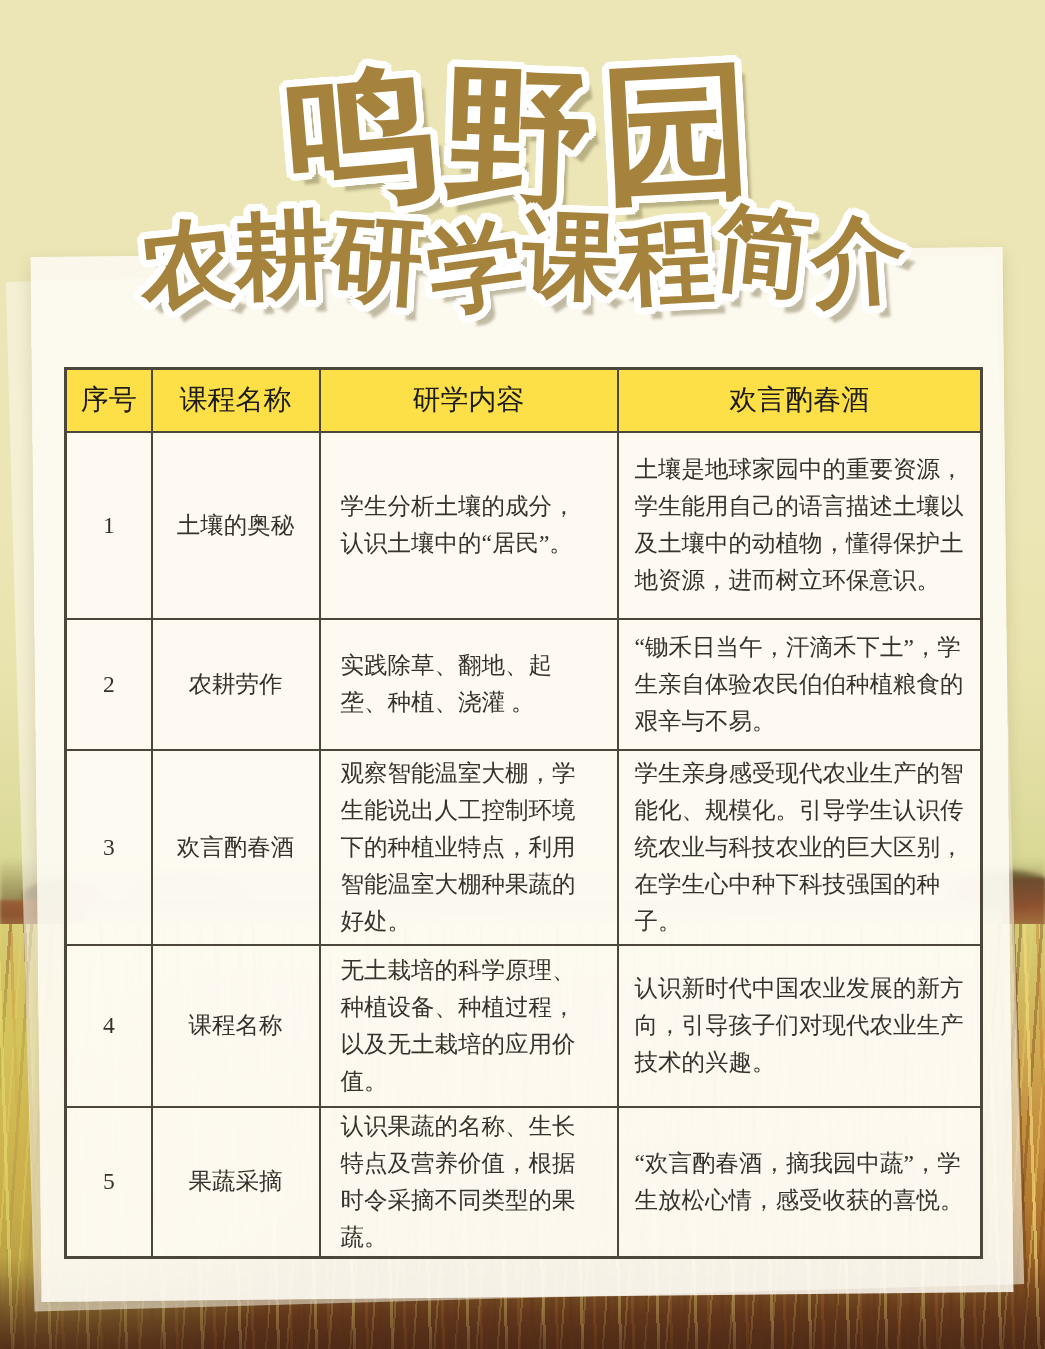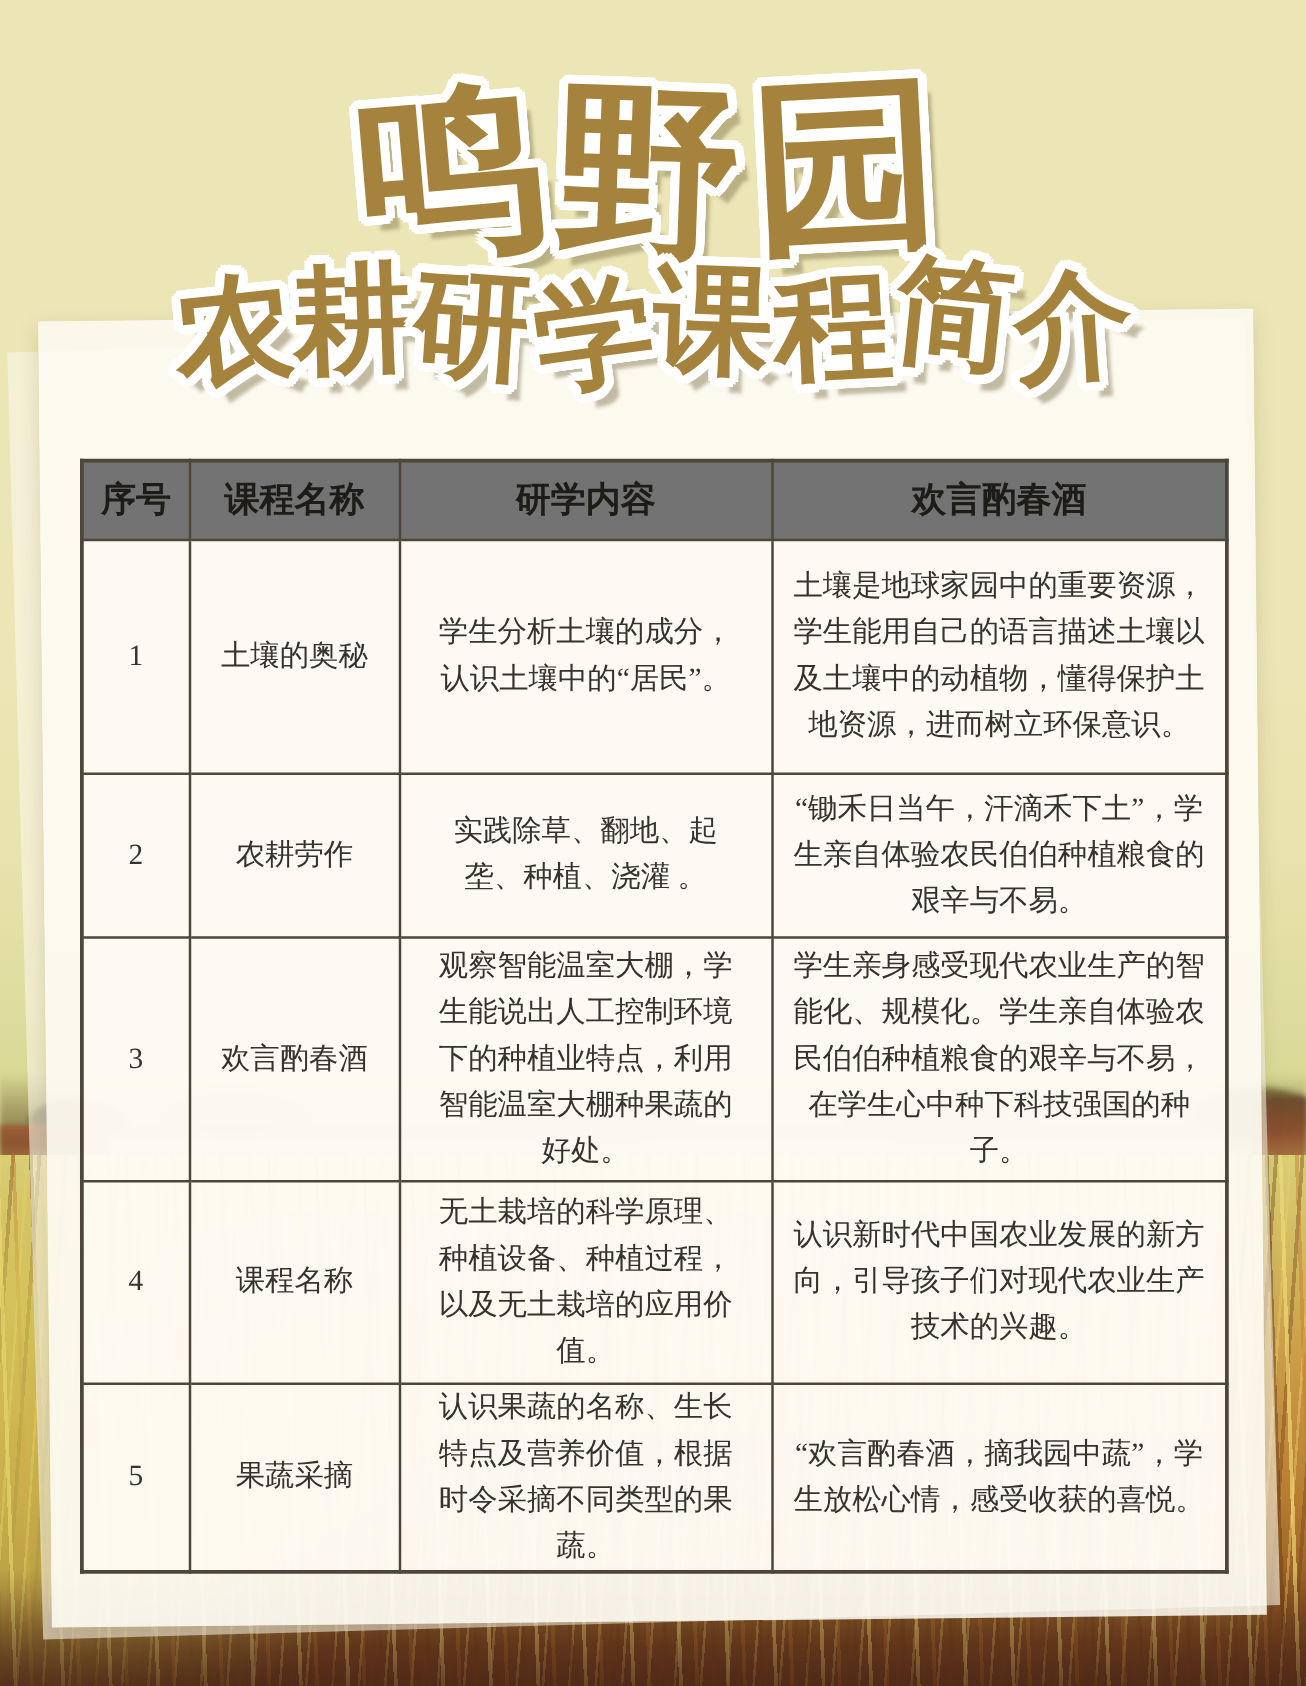--- a/index.html
+++ b/index.html
@@ -80,28 +80,27 @@
   .title-sub .ch:nth-child(8){transform:rotate(-4deg) translateY(2px);}
   
   table.course{
     position:absolute;left:64px;top:367px;width:916px;
     border-collapse:collapse;table-layout:fixed;
     border:3px solid #4c473a;
   }
   table.course td,table.course th{
     border:2px solid #4c473a;vertical-align:middle;
     color:#35332d;
-    text-align:center;
   }
   col.c1{width:86px;}col.c2{width:168px;}col.c3{width:298px;}col.c4{width:364px;}
   tr.hdr{height:63px;}
   tr.hdr th{
-    background:#737373;
+    background:#fde047;
     font-family:"Liberation Sans","DejaVu Sans",sans-serif;
-    font-weight:700;font-size:28px;color:#1d1c18;text-align:center;
+    font-weight:400;font-size:28px;color:#1d1c18;text-align:center;
   }
   td{
     background:rgba(255,252,244,.55);
     font-family:"Liberation Serif","DejaVu Serif",serif;
     font-size:23.5px;line-height:37px;
   }
   td.no,td.name{text-align:center;}
   td.content{padding:0 20px;text-align:left;margin-top:10px;}
   td.direction{padding:0 16px;text-align:left;}
   tr.r1{height:187px;}tr.r2{height:131px;}tr.r3{height:195px;}tr.r4{height:162px;}tr.r5{height:137px;}
@@ -146,21 +145,21 @@
   <tr class="r2">
     <td class="no">2</td>
     <td class="name">农耕劳作</td>
     <td class="content">实践除草、翻地、起垄、种植、浇灌 。</td>
     <td class="direction">“锄禾日当午，汗滴禾下土”，学生亲自体验农民伯伯种植粮食的艰辛与不易。</td>
   </tr>
   <tr class="r3">
     <td class="no">3</td>
     <td class="name">欢言酌春酒</td>
     <td class="content">观察智能温室大棚，学生能说出人工控制环境下的种植业特点，利用智能温室大棚种果蔬的好处。</td>
-    <td class="direction">学生亲身感受现代农业生产的智能化、规模化。学生亲自体验农民伯伯种植粮食的艰辛与不易，在学生心中种下科技强国的种子。</td>
+    <td class="direction">学生亲身感受现代农业生产的智能化、规模化。引导学生认识传统农业与科技农业的巨大区别，在学生心中种下科技强国的种子。</td>
   </tr>
   <tr class="r4">
     <td class="no">4</td>
     <td class="name">课程名称</td>
     <td class="content">无土栽培的科学原理、种植设备、种植过程，以及无土栽培的应用价值。</td>
     <td class="direction">认识新时代中国农业发展的新方向，引导孩子们对现代农业生产技术的兴趣。</td>
   </tr>
   <tr class="r5">
     <td class="no">5</td>
     <td class="name">果蔬采摘</td>

